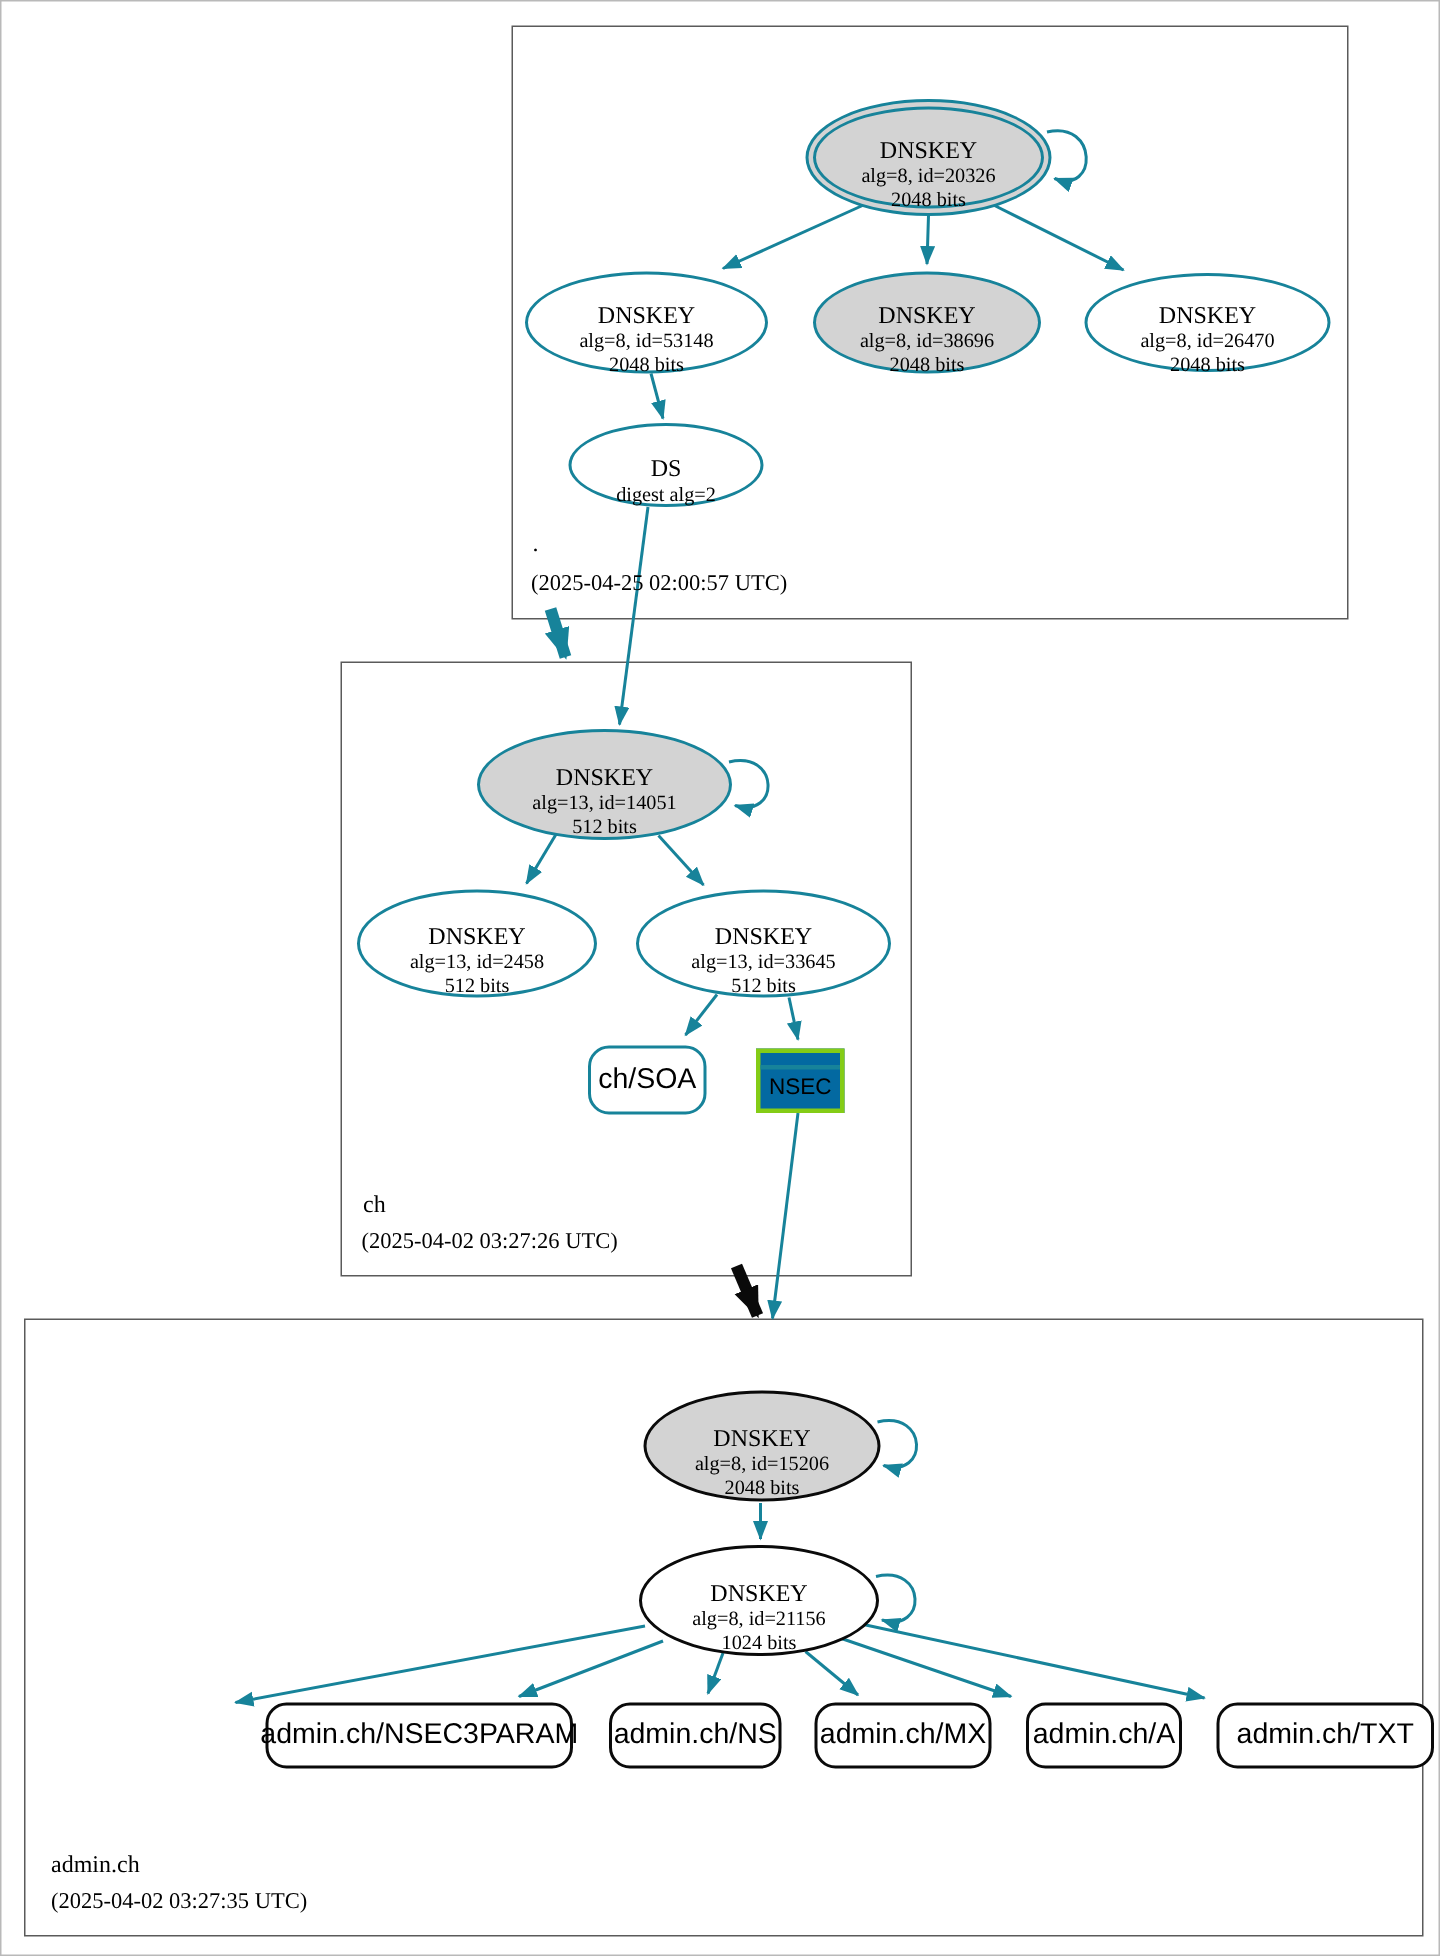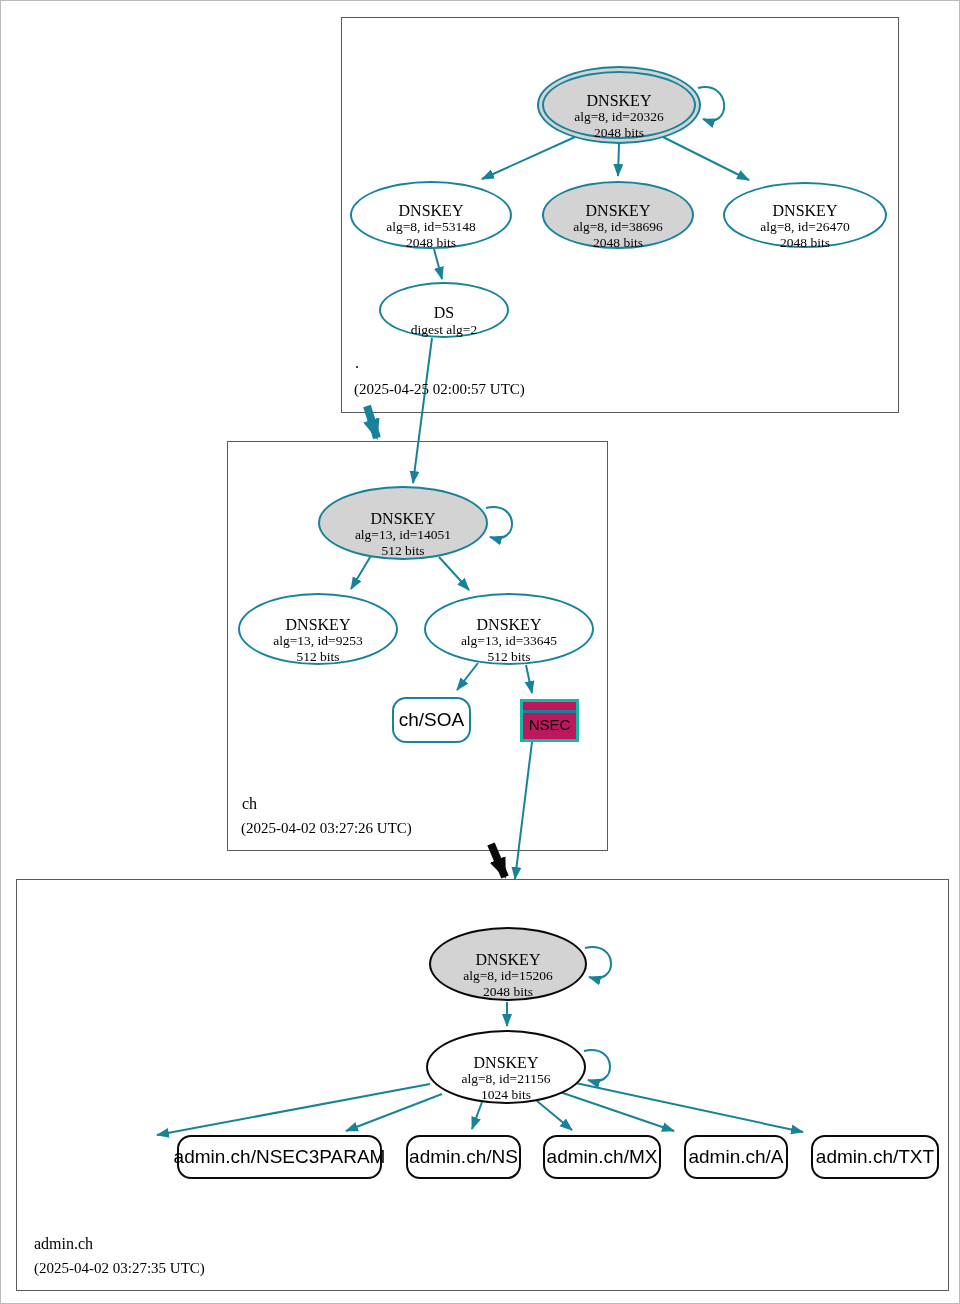--- a/index.html
+++ b/index.html
@@ -65,24 +65,23 @@
     background:#fff;
     display:flex;align-items:center;justify-content:center;
     font-family:"Liberation Sans", sans-serif;
     font-size:19px;color:#000;
     box-sizing:border-box;
     white-space:nowrap;
   }
   .rrset.teal{border-color:#17839a;}
   .nsec-node{
     position:absolute;
-    border:3px solid #14b8a6;
-    background:#be185d;
+    border:3px solid #84cc16;
+    background:#0369a1;
     box-sizing:border-box;
-    margin-left:16px;
   }
   .nsec-top{
     height:8px;
     border-bottom:3px solid #17839a;
   }
   .nsec-main{
     text-align:center;
     font-family:"Liberation Sans", sans-serif;
     font-size:15px;color:#000;
     padding-top:3px;
@@ -172,21 +171,21 @@
   <div class="zone-ts" style="left:353px;top:380px;">(2025-04-25 02:00:57 UTC)</div>
 
   <div class="ellipse teal-border gray-fill" style="left:317px;top:485px;width:170px;height:74px;">
     <div class="node-title">DNSKEY</div>
     <div class="node-sub">alg=13, id=14051</div>
     <div class="node-sub">512 bits</div>
   </div>
 
   <div class="ellipse teal-border" style="left:237px;top:592px;width:160px;height:72px;">
     <div class="node-title">DNSKEY</div>
-    <div class="node-sub">alg=13, id=9253</div>
+    <div class="node-sub">alg=13, id=2458</div>
     <div class="node-sub">512 bits</div>
   </div>
 
   <div class="ellipse teal-border" style="left:423px;top:592px;width:170px;height:72px;">
     <div class="node-title">DNSKEY</div>
     <div class="node-sub">alg=13, id=33645</div>
     <div class="node-sub">512 bits</div>
   </div>
 
   <div class="rrset teal" style="left:391px;top:696px;width:79px;height:46px;">
@@ -218,20 +217,20 @@
   </div>
   <div class="rrset" style="left:542px;top:1134px;width:118px;height:44px;">
     <span>admin.ch/MX</span>
   </div>
   <div class="rrset" style="left:405px;top:1134px;width:115px;height:44px;">
     <span>admin.ch/NS</span>
   </div>
   <div class="rrset" style="left:683px;top:1134px;width:104px;height:44px;border-radius:13px;">
     <span>admin.ch/A</span>
   </div>
-  <div class="rrset" style="left:810px;top:1134px;width:128px;height:44px;">
+  <div class="rrset" style="left:810px;top:1134px;width:145px;height:44px;">
     <span>admin.ch/TXT</span>
   </div>
 
   <div class="zone-label" style="left:33px;top:1234px;">admin.ch</div>
   <div class="zone-ts" style="left:33px;top:1259px;">(2025-04-02 03:27:35 UTC)</div>
 
 </div>
 
 </body></html>

